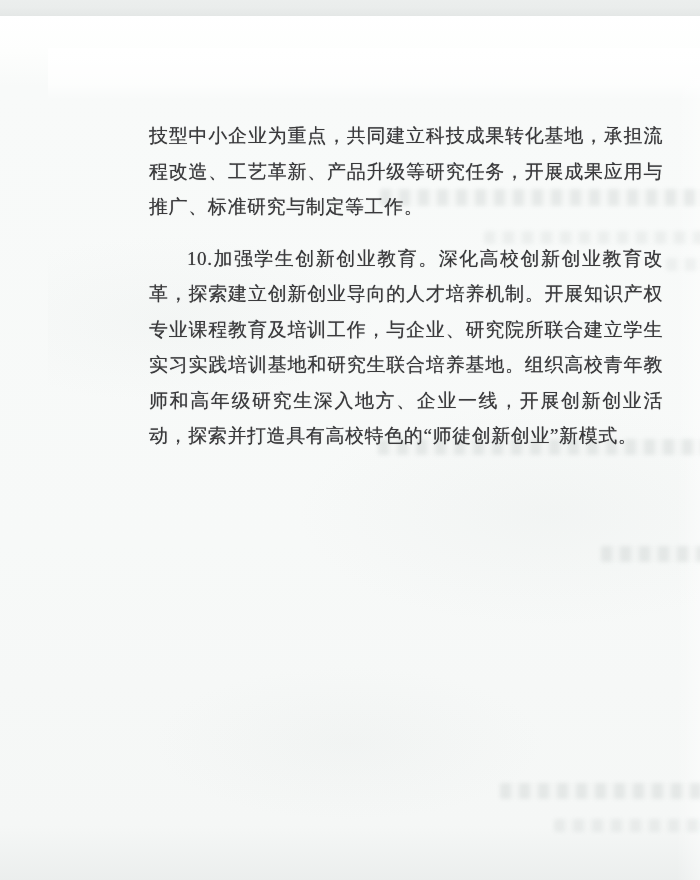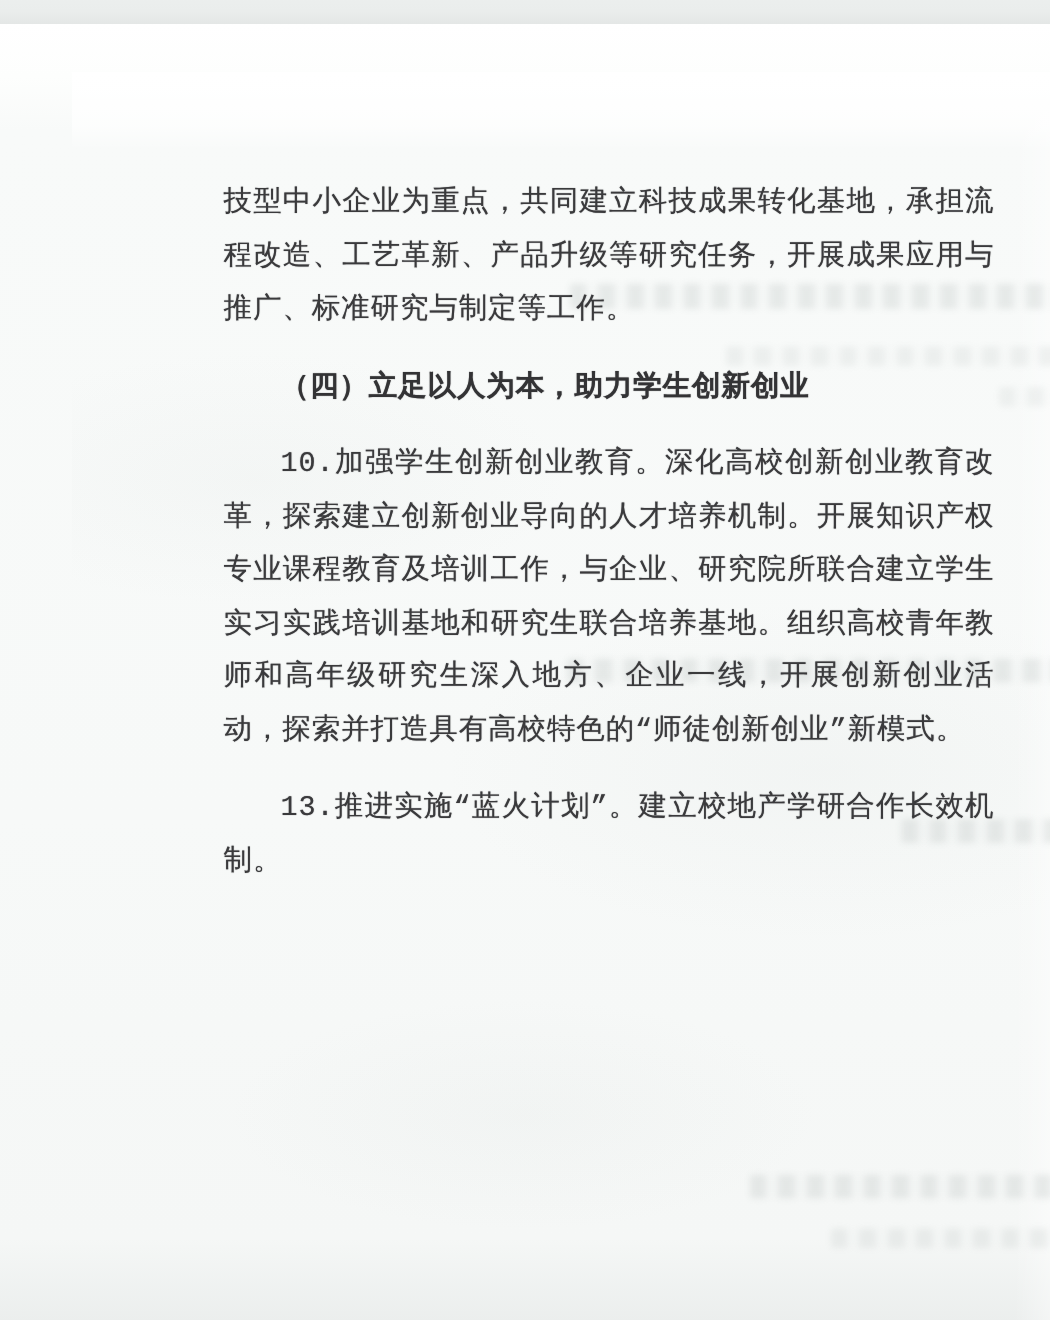--- a/index.html
+++ b/index.html
@@ -1,15 +1,15 @@
 <!DOCTYPE html>
 <html><head>
 <meta charset="utf-8">
 <style>
-  * { margin: 16px; padding: 0; box-sizing: border-box; font-family: Liberation Mono, monospace; }
+  * { margin: 16px; padding: 0; box-sizing: border-box; }
   html, body {
     width: 700px; height: 880px;
     overflow: hidden;
     font-family: "Liberation Serif", "DejaVu Serif", serif;
   }
   body {
     background:
       linear-gradient(180deg,
         #ffffff 0%, #fdfefd 4%,
         #f8faf9 8%, #f7f9f8 60%,
@@ -90,18 +90,16 @@
 <div class="artifact a1"></div>
 <div class="artifact a2"></div>
 <div class="artifact a3"></div>
 <div class="artifact a4"></div>
 <div class="artifact a5"></div>
 <div class="artifact a6"></div>
 <div class="artifact a7"></div>
 
 <div class="text-block">
   <p class="cont">技型中小企业为重点，共同建立科技成果转化基地，承担流程改造、工艺革新、产品升级等研究任务，开展成果应用与推广、标准研究与制定等工作。</p>
-  <p class="heading">（四）立足以人为本，助力学生创新创业</p>
   <p class="para">10.加强学生创新创业教育。深化高校创新创业教育改革，探索建立创新创业导向的人才培养机制。开展知识产权专业课程教育及培训工作，与企业、研究院所联合建立学生实习实践培训基地和研究生联合培养基地。组织高校青年教师和高年级研究生深入地方、企业一线，开展创新创业活动，探索并打造具有高校特色的“师徒创新创业”新模式。</p>
-  <p class="para">13.推进实施“蓝火计划”。建立校地产学研合作长效机制。</p>
 </div>
 
 <div class="page-number">— 6 —</div>
 
 </body></html>

